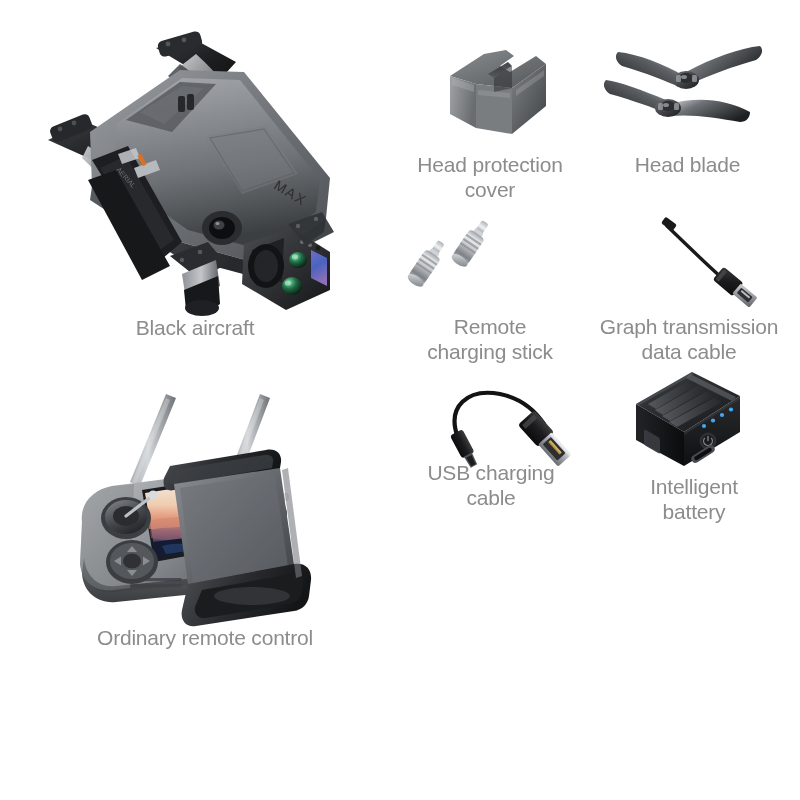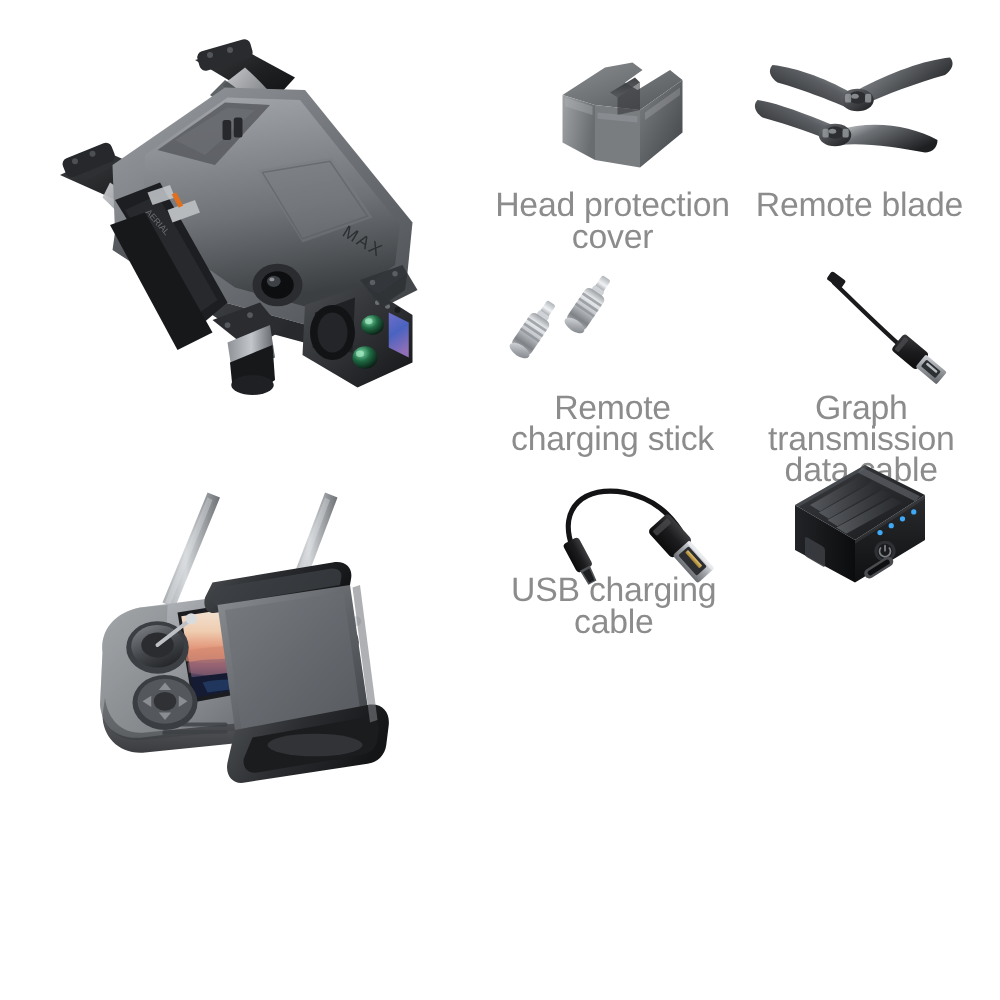--- a/index.html
+++ b/index.html
@@ -9,21 +9,21 @@
     font-family:"Liberation Sans", sans-serif;
     overflow:hidden;
     position:relative;
   }
   .stage{position:absolute;inset:0;width:800px;height:800px;}
   .item{position:absolute;}
   .caption{
     position:absolute;
     text-align:center;
     color:#8c8c8c;
-    font-size:27px;
+    font-size:21px;
     line-height:25px;
     font-family:"Liberation Sans", sans-serif;
     white-space:pre-line;
     letter-spacing:-0.2px;
   }
   svg{display:block;overflow:visible;}
 </style>
 </head>
 <body>
 
@@ -163,20 +163,21 @@
         <path d="M154 262 L188 248 L190 276 Q172 290 156 282 Z" fill="#17181a"></path>
         <ellipse cx="172" cy="280" rx="17" ry="8" fill="#1f2023"></ellipse>
       </g>
       <g>
         <path d="M258 196 L292 184 L304 204 L276 218 Z" fill="#303336" opacity="0.9"></path>
         <circle cx="268" cy="198" r="2.2" fill="#5b5e62"></circle>
         <circle cx="286" cy="191" r="2.2" fill="#5b5e62"></circle>
       </g>
     </svg>
   </div>
+  <div class="caption" style="left:30px;top:315px;width:330px;">Black aircraft</div>
 
   <div class="item" style="left:428px;top:40px;">
     <svg width="130" height="105" viewBox="0 0 130 105">
       <defs>
         <linearGradient id="hpcLeft" x1="0" y1="0" x2="1" y2="0.3">
           <stop offset="0" stop-color="#a0a3a6"></stop>
           <stop offset="1" stop-color="#6a6d70"></stop>
         </linearGradient>
         <linearGradient id="hpcRight" x1="0" y1="0" x2="1" y2="1">
           <stop offset="0" stop-color="#7e8184"></stop>
@@ -244,21 +245,21 @@
         <path d="M66 58 C42 48 20 40 6 38 C2 42 4 48 10 52 C32 58 54 66 68 72 Z" fill="url(#propB)"></path>
         <path d="M70 62 C98 54 128 58 150 70 C150 76 146 80 140 80 C118 76 92 72 72 74 Z" fill="url(#propA)"></path>
         <ellipse cx="68" cy="66" rx="13" ry="9" fill="url(#hubG)"></ellipse>
         <ellipse cx="68" cy="64" rx="7" ry="5" fill="#2c2e31"></ellipse>
         <ellipse cx="66" cy="63" rx="3" ry="2" fill="#85888c"></ellipse>
         <rect x="58" y="61" width="5" height="7" rx="1.5" fill="#9a9da1" opacity="0.8"></rect>
         <rect x="74" y="61" width="5" height="7" rx="1.5" fill="#9a9da1" opacity="0.8"></rect>
       </g>
     </svg>
   </div>
-  <div class="caption" style="left:600px;top:152px;width:175px;">Remote blade</div>
+  <div class="caption" style="left:600px;top:152px;width:175px;">Head blade</div>
 
   <div class="item" style="left:424px;top:218px;">
     <svg width="140" height="90" viewBox="0 0 140 90">
       <defs>
         <linearGradient id="stickBody" x1="0" y1="0" x2="0" y2="1">
           <stop offset="0" stop-color="#9da1a5"></stop>
           <stop offset="0.2" stop-color="#eef0f2"></stop>
           <stop offset="0.5" stop-color="#c2c6ca"></stop>
           <stop offset="0.8" stop-color="#7e8287"></stop>
           <stop offset="1" stop-color="#b3b7bb"></stop>
@@ -423,20 +424,22 @@
 
       <g>
         <rect x="58" y="84" width="26" height="8" rx="4" transform="rotate(-32 71 88)" fill="#4a4c50"></rect>
         <rect x="61" y="86" width="20" height="4" rx="2" transform="rotate(-32 71 88)" fill="#0d0e0f"></rect>
       </g>
 
       <path d="M4 38 L60 6 L62 8 L6 40 Z" fill="#6e7277" opacity="0.35"></path>
       <path d="M52 66 L108 30 L108 33 L52 69 Z" fill="#55585c" opacity="0.3"></path>
     </svg>
   </div>
+  <div class="caption" style="left:608px;top:474px;width:172px;">Intelligent
+battery</div>
 
   <div class="item" style="left:70px;top:372px;">
     <svg width="280" height="250" viewBox="0 0 280 250">
       <defs>
         <linearGradient id="antG" x1="0" y1="0" x2="1" y2="0">
           <stop offset="0" stop-color="#a8abaf"></stop>
           <stop offset="0.4" stop-color="#d5d8db"></stop>
           <stop offset="1" stop-color="#6d7074"></stop>
         </linearGradient>
         <linearGradient id="rcBody" x1="0" y1="0" x2="1" y2="0.6">
@@ -550,14 +553,15 @@
         <path d="M118 212 L224 192 C236 190 242 198 241 208 L239 224
                  C238 232 232 238 224 239 L126 254 C116 256 110 248 112 238 Z" fill="url(#clampG)"></path>
         <path d="M132 218 L222 202 C230 201 234 206 233 212 L232 220
                  C231 227 226 231 219 232 L136 246 C128 247 124 242 125 235 Z" fill="#1b1c1e"></path>
         <ellipse cx="182" cy="224" rx="38" ry="9" fill="#44474b" opacity="0.55"></ellipse>
 
         <path d="M212 98 L226 206 L232 204 L218 96 Z" fill="#797c80" opacity="0.6"></path>
       </g>
     </svg>
   </div>
+  <div class="caption" style="left:30px;top:625px;width:350px;">Ordinary remote control</div>
 
 </div>
 
 </body></html>

